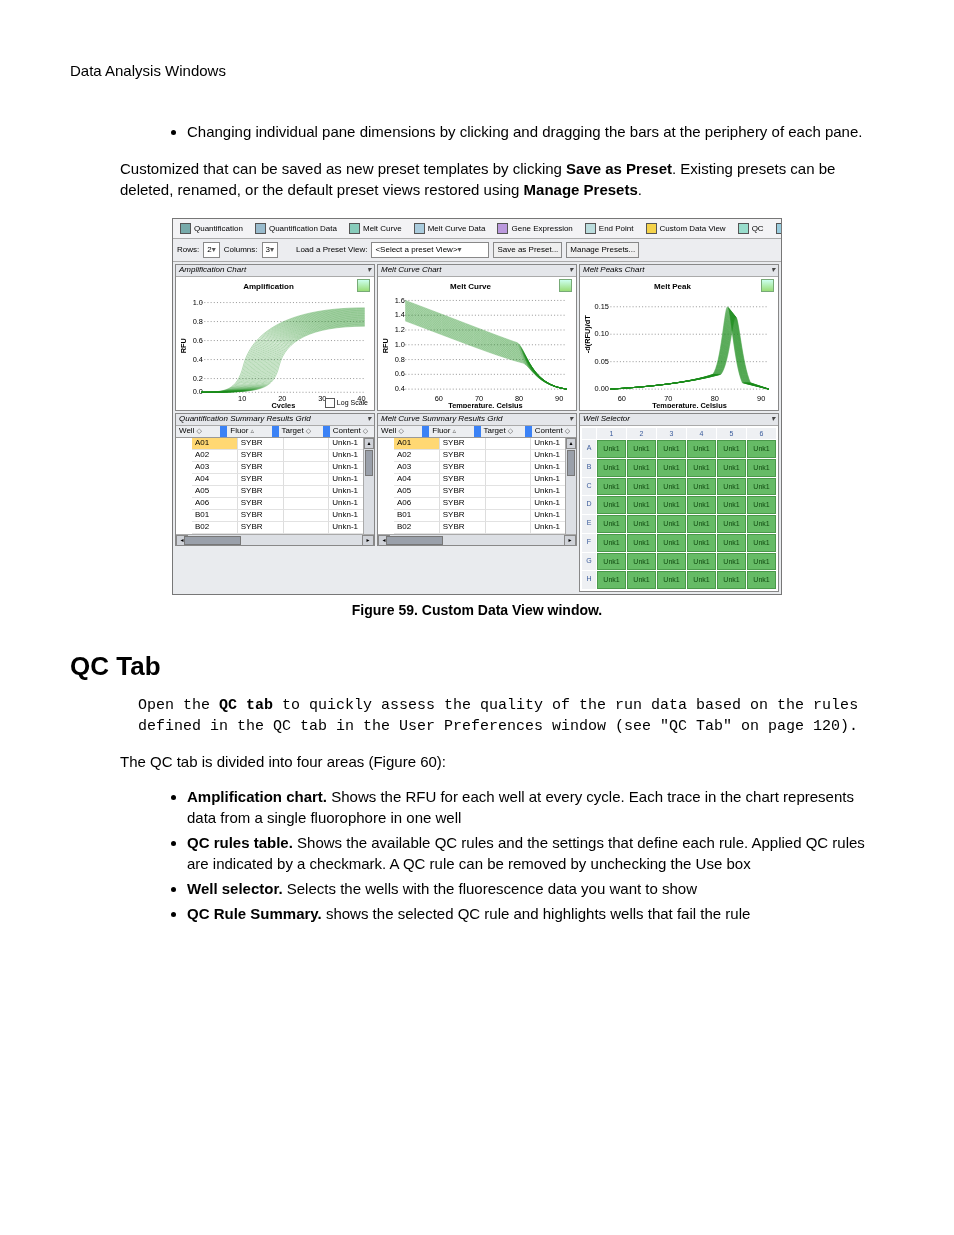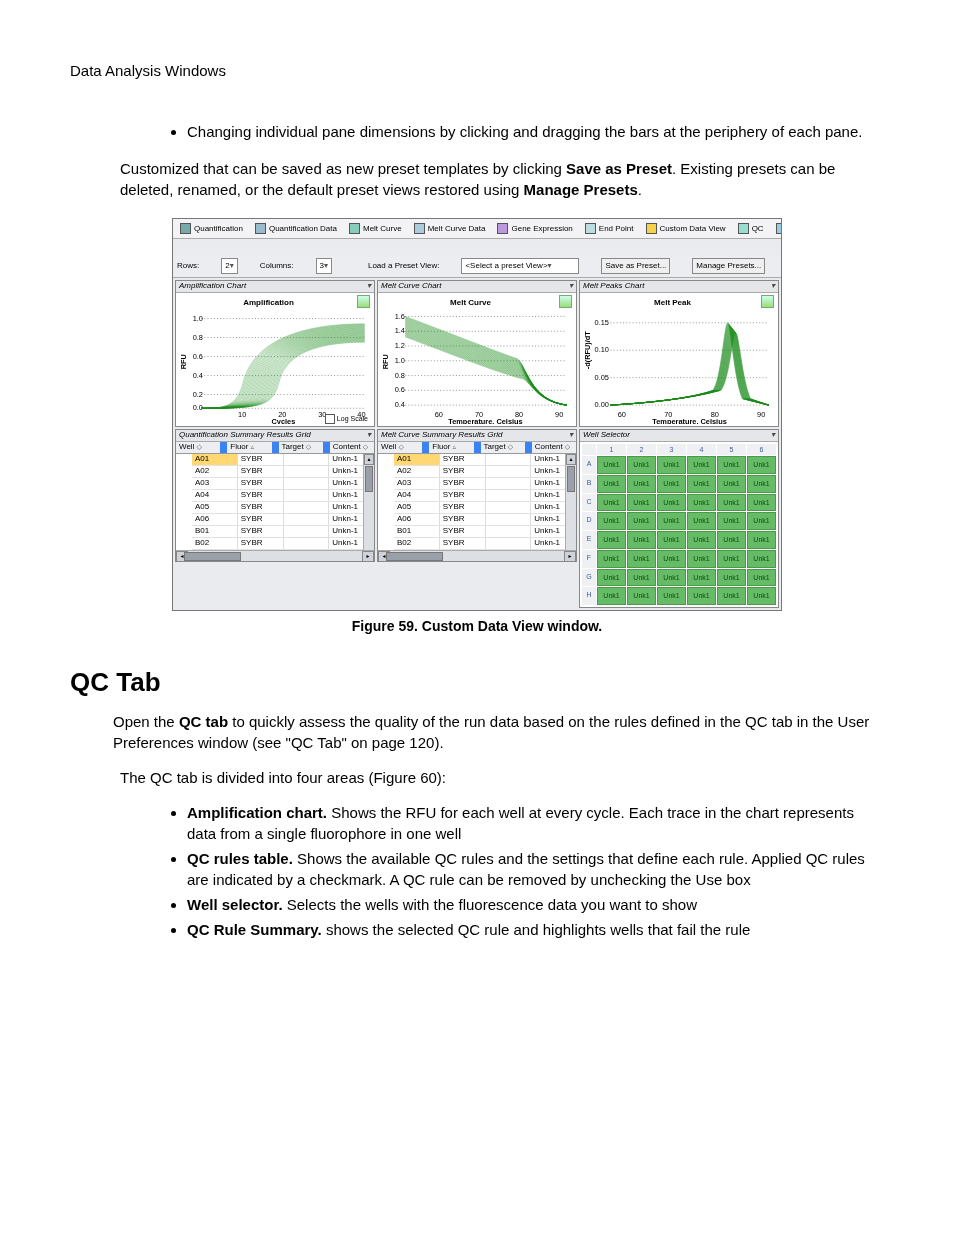--- a/index.html
+++ b/index.html
@@ -51,22 +51,22 @@
   .ico.qd{background:#9bc;}
   .ico.mc{background:#8cb;}
   .ico.mcd{background:#acd;}
   .ico.ge{background:#b9d;}
   .ico.ep{background:#bdd;}
   .ico.cd{background:#f4d24a;}
   .ico.qc{background:#9dc;}
   .ico.ri{background:#9cd;}
 
   .rowcfg {
-    display: flex; align-items:center; gap:22px;
-    padding: 3px 4px; border-bottom:1px solid #aaa; background:#ecedf0;margin-top:16px;
+    display: flex; align-items:center; gap:4px;
+    padding: 3px 4px; border-bottom:1px solid #aaa; background:#ecedf0;
   }
   .rowcfg select, .rowcfg .pseudo-select, .rowcfg .btn {
     font-size: 8px; height: 14px; border:1px solid #888; background:#fff;
     padding: 0 3px; display:flex; align-items:center;
   }
   .rowcfg .btn { background:#efefef; }
   .pseudo-select::after { content: " ▾"; color:#555; }
 
   .panes { display:flex; gap:2px; padding:2px; }
   .col { flex:1 1 0; display:flex; flex-direction:column; gap:2px; min-width:0;}
@@ -650,21 +650,21 @@
             </div>
         </div>
       </div>
     </div>
   </div>
   <div class="fig-caption">Figure 59. Custom Data View window.</div>
 </div>
 
 <h2 class="section">QC Tab</h2>
 
-<p class="para" style="margin-left:43px;">
+<p class="para" style="margin-left:68px;font-family:Liberation Mono, monospace;">
   <span>Open the </span><b>QC tab</b><span> to quickly assess the quality of the run data based on the rules defined in the QC tab in the User Preferences window (see "QC Tab" on page 120).</span>
 </p>
 <p class="para" style="margin-left:50px;">The QC tab is divided into four areas (Figure 60):</p>
 
 <div class="content-block">
   <ul class="bullet">
     <li><b>Amplification chart.</b><span> Shows the RFU for each well at every cycle. Each trace in the chart represents data from a single fluorophore in one well</span></li>
     <li><b>QC rules table.</b><span> Shows the available QC rules and the settings that define each rule. Applied QC rules are indicated by a checkmark. A QC rule can be removed by unchecking the Use box</span></li>
     <li><b>Well selector.</b><span> Selects the wells with the fluorescence data you want to show</span></li>
     <li><b>QC Rule Summary.</b><span> shows the selected QC rule and highlights wells that fail the rule</span></li>

